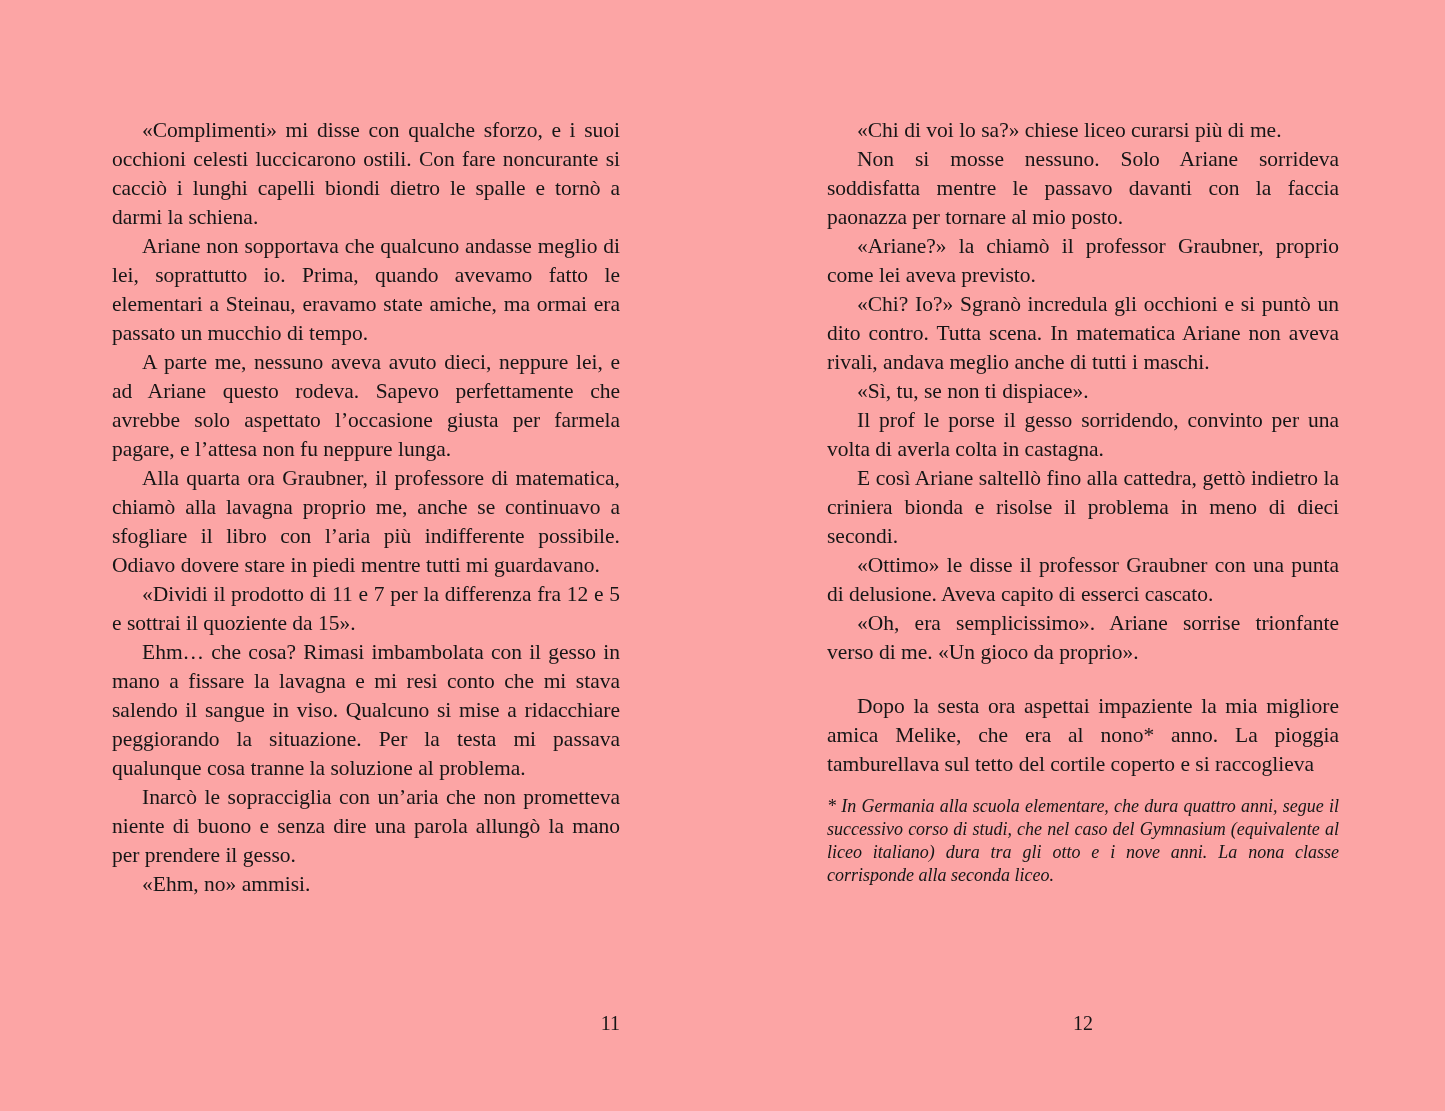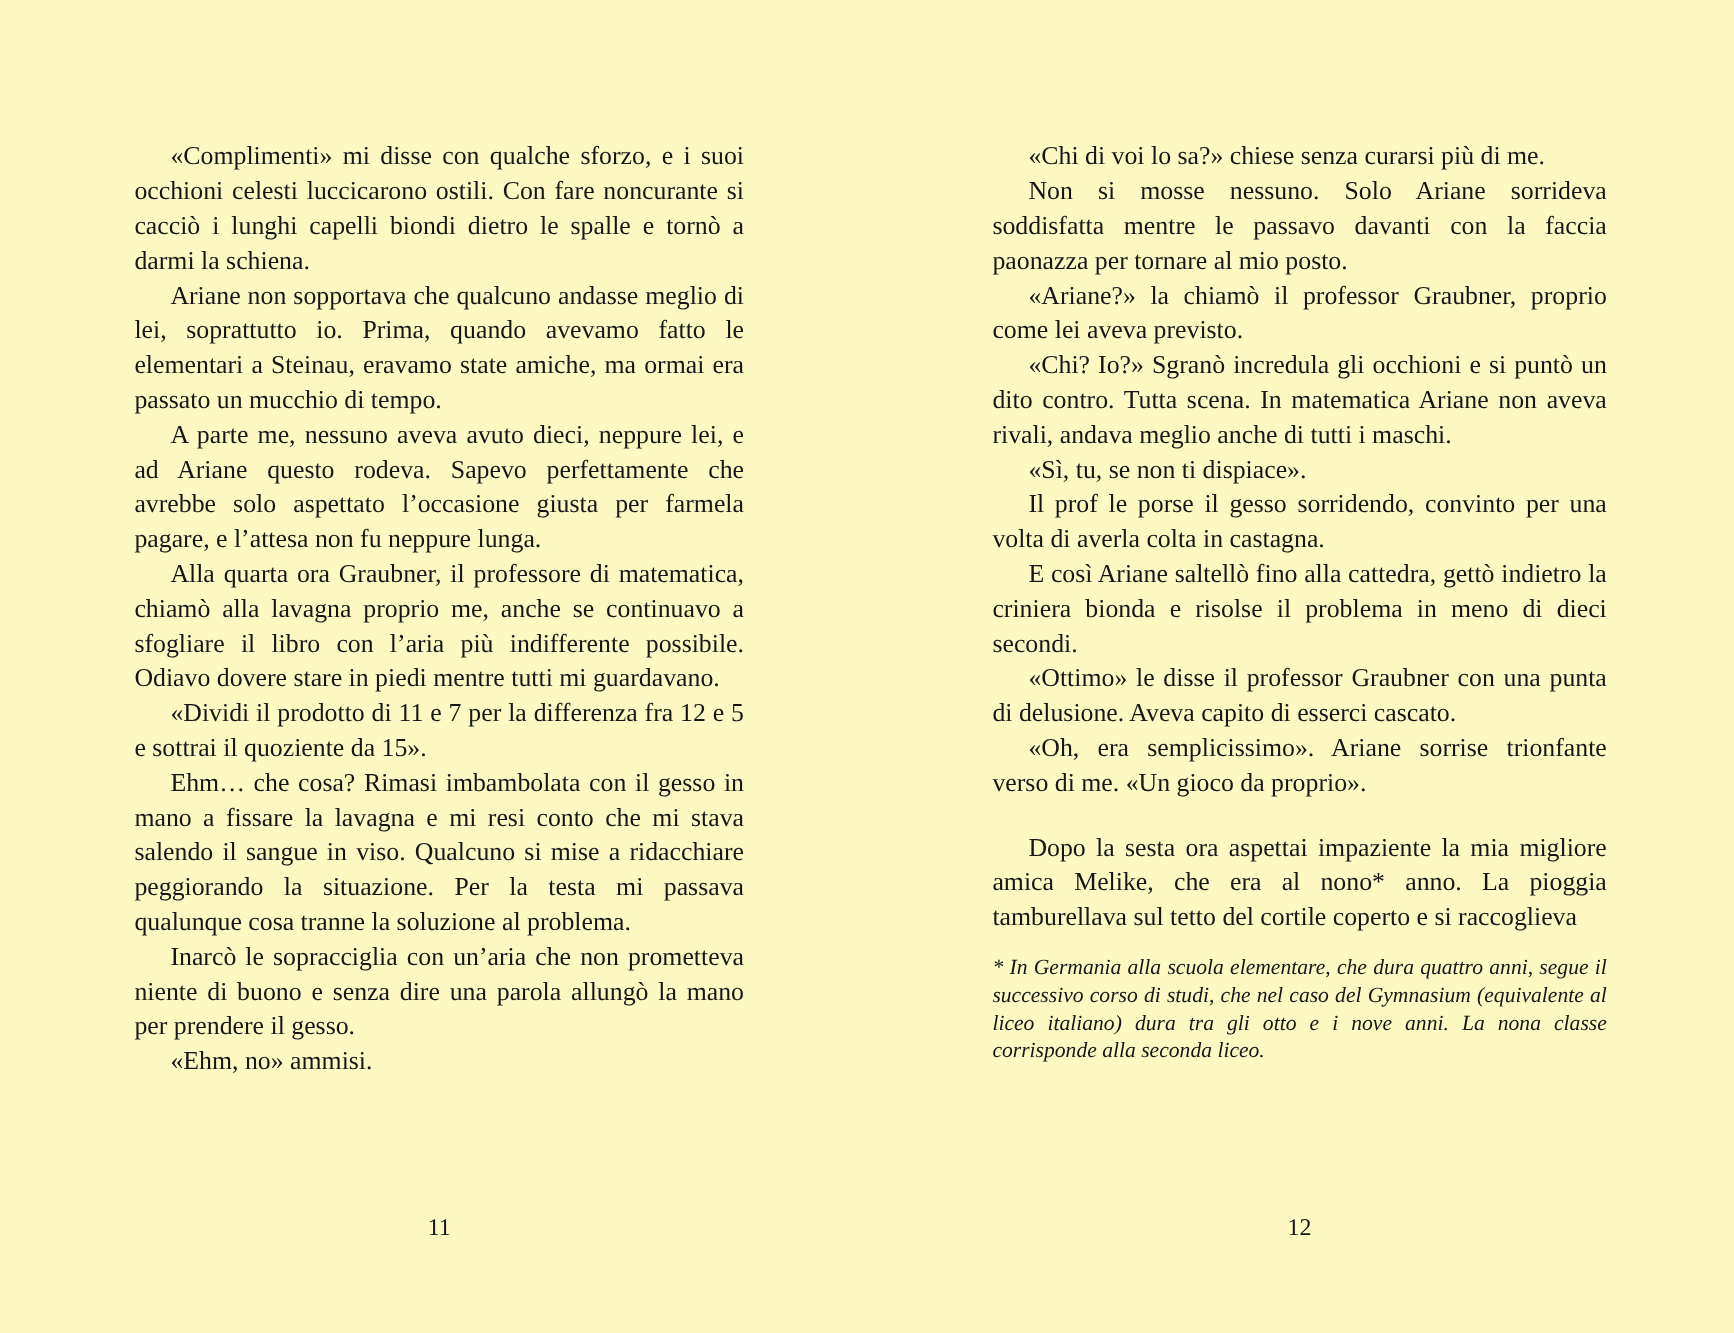--- a/index.html
+++ b/index.html
@@ -4,21 +4,21 @@
 <style>
   html, body {
     margin: 0;
     padding: 0;
     background: #ffffff;
   }
   .spread {
     position: relative;
     width: 1445px;
     height: 1111px;
-    background: #fef9c3;
+    background: #fca5a5;
     color: #161616;
     font-family: "Liberation Serif", serif;
     overflow: hidden;
   }
   .page-text {
     position: absolute;
     top: 116px;
   }
   .page-text.left  { left: 112px; width: 508px; }
   .page-text.right { left: 827px; width: 512px; }
@@ -44,42 +44,42 @@
     text-align: justify;
     text-indent: 0;
   }
 
   .page-number {
     position: absolute;
     top: 1012px;
     font-size: 20px;
     text-align: center;
   }
-  .page-number.left  { left: 112px; width: 508px; }
+  .page-number.left  { left: 112px; width: 508px; text-align: right; }
   .page-number.right { left: 827px; width: 512px; }
 </style>
 </head>
 <body>
 
 <div class="spread">
 
   <div class="page-text left" id="left-paragraphs">
       <p class="para">«Complimenti» mi disse con qualche sforzo, e i suoi occhioni celesti luccicarono ostili. Con fare noncurante si cacciò i lunghi capelli biondi dietro le spalle e tornò a darmi la schiena.</p>
       <p class="para">Ariane non sopportava che qualcuno andasse meglio di lei, soprattutto io. Prima, quando avevamo fatto le elementari a Steinau, eravamo state amiche, ma ormai era passato un mucchio di tempo.</p>
       <p class="para">A parte me, nessuno aveva avuto dieci, neppure lei, e ad Ariane questo rodeva. Sapevo perfettamente che avrebbe solo aspettato l’occasione giusta per farmela pagare, e l’attesa non fu neppure lunga.</p>
       <p class="para">Alla quarta ora Graubner, il professore di matematica, chiamò alla lavagna proprio me, anche se continuavo a sfogliare il libro con l’aria più indifferente possibile. Odiavo dovere stare in piedi mentre tutti mi guardavano.</p>
       <p class="para">«Dividi il prodotto di 11 e 7 per la differenza fra 12 e 5 e sottrai il quoziente da 15».</p>
       <p class="para">Ehm… che cosa? Rimasi imbambolata con il gesso in mano a fissare la lavagna e mi resi conto che mi stava salendo il sangue in viso. Qualcuno si mise a ridacchiare peggiorando la situazione. Per la testa mi passava qualunque cosa tranne la soluzione al problema.</p>
       <p class="para">Inarcò le sopracciglia con un’aria che non prometteva niente di buono e senza dire una parola allungò la mano per prendere il gesso.</p>
       <p class="para">«Ehm, no» ammisi.</p>
     </div>
 
   <div class="page-text right">
     <div id="right-paragraphs">
-        <p class="para">«Chi di voi lo sa?» chiese senza curarsi più di me.</p>
+        <p class="para">«Chi di voi lo sa?» chiese liceo curarsi più di me.</p>
         <p class="para">Non si mosse nessuno. Solo Ariane sorrideva soddisfatta mentre le passavo davanti con la faccia paonazza per tornare al mio posto.</p>
         <p class="para">«Ariane?» la chiamò il professor Graubner, proprio come lei aveva previsto.</p>
         <p class="para">«Chi? Io?» Sgranò incredula gli occhioni e si puntò un dito contro. Tutta scena. In matematica Ariane non aveva rivali, andava meglio anche di tutti i maschi.</p>
         <p class="para">«Sì, tu, se non ti dispiace».</p>
         <p class="para">Il prof le porse il gesso sorridendo, convinto per una volta di averla colta in castagna.</p>
         <p class="para">E così Ariane saltellò fino alla cattedra, gettò indietro la criniera bionda e risolse il problema in meno di dieci secondi.</p>
         <p class="para">«Ottimo» le disse il professor Graubner con una punta di delusione. Aveva capito di esserci cascato.</p>
         <p class="para">«Oh, era semplicissimo». Ariane sorrise trionfante verso di me. «Un gioco da proprio».</p>
         <p class="para break-before">Dopo la sesta ora aspettai impaziente la mia migliore amica Melike, che era al nono* anno. La pioggia tamburellava sul tetto del cortile coperto e si raccoglieva</p>
       </div>

